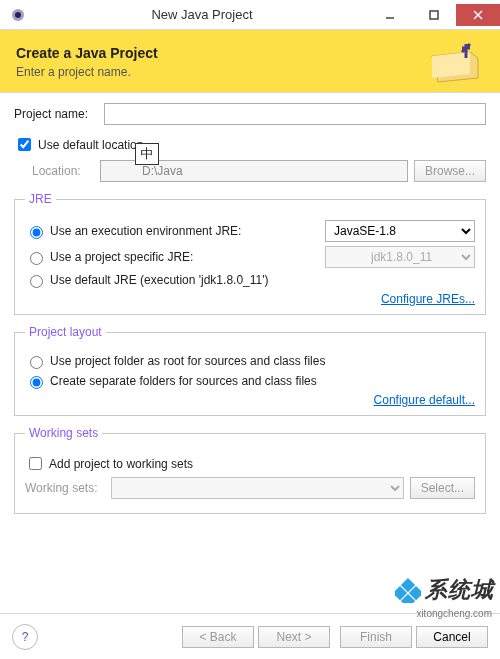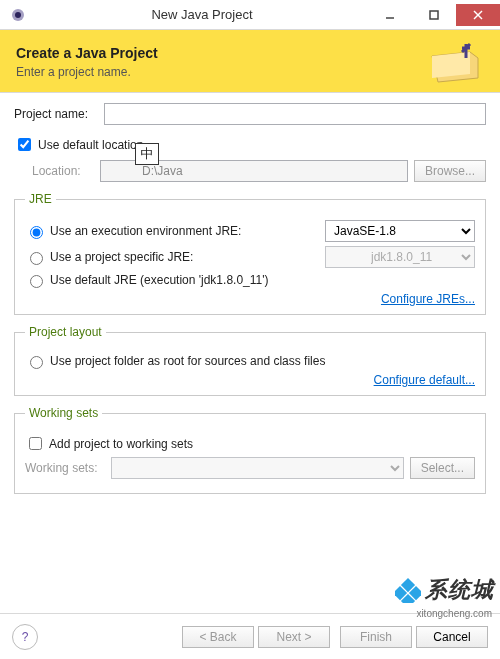--- a/index.html
+++ b/index.html
@@ -22,21 +22,21 @@
 
 .row { display:flex; align-items:center; margin-bottom:6px; }
 .lbl { font-size:12px; color:#222; }
 .lbl.disabled { color:#9a9a9a; }
 input[type=text], select { font-size:12px; height:22px; padding:2px 4px; border:1px solid #abadb3; background:#fff; }
 input[disabled], select[disabled] { background:#f5f5f5; color:#888;padding-left:41px; }
 .btn { height:22px; min-width:64px; font-size:12px; background:linear-gradient(#fdfdfd,#ececec); border:1px solid #b8b8b8; padding:0 10px; }
 .btn:disabled { color:#9a9a9a; }
 
 fieldset { border:1px solid #c9c9c9; margin:10px 0 4px 0; padding:10px 10px 8px 10px; }
-legend { padding:0 4px; font-size:12px; color:#4d7c0f; }
+legend { padding:0 4px; font-size:12px; color:#8b5cf6; }
 .radio-row { display:flex; align-items:center; margin:4px 0; }
 .radio-row label { margin-left:4px; font-size:12px; }
 .sel { flex:0 0 150px; height:22px; margin-left:auto; }
 .link { color:#0066cc; font-size:12px; text-align:right; display:block; margin-top:4px; }
 
 .footer { position:absolute; left:0; right:0; bottom:0; height:46px; border-top:1px solid #d9d9d9; display:flex; align-items:center; padding:0 12px; background:#fff; }
 .footer .help { width:26px; height:26px; border:1px solid #bbb; border-radius:13px; display:flex; align-items:center; justify-content:center; color:#6a4fa8; }
 .footer .spacer { flex:1; }
 .footer .btn { min-width:72px; margin-left:4px; }
 
@@ -125,20 +125,24 @@
     </div>
     <a href="#" class="link">Configure JREs...</a>
   </fieldset>
 
   <fieldset>
     <legend>Project layout</legend>
     <div class="radio-row">
       <input type="radio" name="pl" style="">
       <label>Use project folder as root for sources and class files</label>
     </div>
+    <div class="radio-row">
+      <input type="radio" name="pl" checked="" style="">
+      <label>Create separate folders for sources and class files</label>
+    </div>
     <a href="#" class="link">Configure default...</a>
   </fieldset>
 
   <fieldset>
     <legend>Working sets</legend>
     <div class="radio-row">
       <input type="checkbox" style="">
       <label>Add project to working sets</label>
     </div>
     <div class="row">

